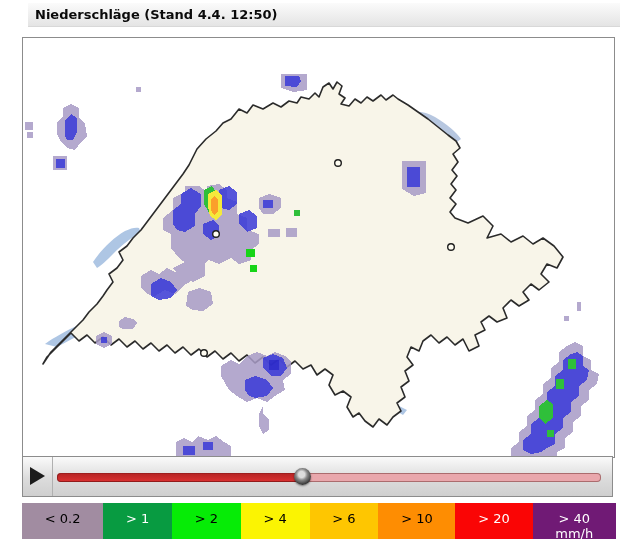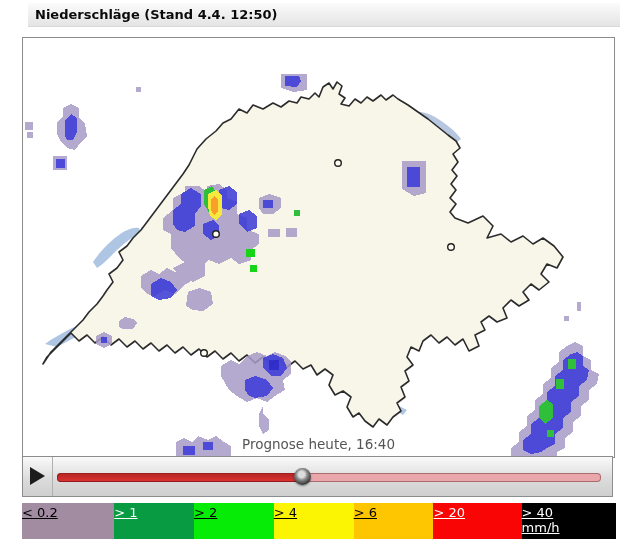--- a/index.html
+++ b/index.html
@@ -36,23 +36,23 @@
   .trackfill{position:absolute;left:0;top:16px;height:7px;border-radius:4px 0 0 4px;
              border:1px solid rgba(120,20,20,.6);border-right:none;
              background:linear-gradient(#b82525,#e04848 70%,#d43535);}
   .handle{position:absolute;top:11px;width:17px;height:17px;border-radius:50%;
           background:radial-gradient(circle at 45% 38%,#dcdcdc 0 22%,#8a8a8a 40%,#2e2e2e 75%,#111 100%);
           box-shadow:0 1px 2px rgba(0,0,0,.45);}
 
   
   .legend{position:absolute;left:22px;top:503px;width:594px;height:36px;
           display:flex;}
-  .lcell{flex:1 0 auto;height:100%;box-sizing:border-box;text-align:left;
-         font:13px "DejaVu Sans","Liberation Sans",sans-serif;padding-top:2px;
-         line-height:15px;text-decoration:underline;}
+  .lcell{flex:1 0 auto;height:100%;box-sizing:border-box;text-align:center;
+         font:13px "DejaVu Sans","Liberation Sans",sans-serif;padding-top:8px;
+         line-height:15px;}
 </style>
 </head>
 <body>
 
 <div class="hdr">
   <div class="t">Niederschläge (Stand 4.4. 12:50)</div>
 </div>
 
 <div class="mapbox">
   <svg viewBox="0 0 591 419" preserveAspectRatio="none">
@@ -178,21 +178,20 @@
       <path fill="#FB9F2B" d="M188,172 L188,162 191,158 195,162 195,174 191,177 Z"></path>
     </g>
 
     <g fill="#FFFDF2" stroke="#1f1f1f" stroke-width="1.4">
       <circle cx="315" cy="125" r="3.3"></circle>
       <circle cx="193" cy="196" r="3.3"></circle>
       <circle cx="428" cy="209" r="3.3"></circle>
       <circle cx="181" cy="315" r="3.3"></circle>
     </g>
   </svg>
-  <div class="caption">Prognose heute, 16:40</div>
 </div>
 
 <div class="player">
   <div class="playzone">
     <div class="tri"></div>
   </div>
   <div class="sliderarea">
     <div class="track" style="background: rgb(233, 167, 172);"></div>
     <div class="trackfill" id="trackfill" style="width: 45.2%; background: linear-gradient(rgb(184, 37, 37), rgb(216, 48, 48));"></div>
     <div class="handle" id="handle" style="left: calc(45.2% - 9px);"></div>
@@ -208,20 +207,23 @@
     </div>
     <div class="lcell" style="background: rgb(6, 236, 6); color: rgb(0, 0, 0);">
       <div>&gt; 2</div>
     </div>
     <div class="lcell" style="background: rgb(251, 244, 2); color: rgb(0, 0, 0);">
       <div>&gt; 4</div>
     </div>
     <div class="lcell" style="background: rgb(254, 198, 1); color: rgb(0, 0, 0);">
       <div>&gt; 6</div>
     </div>
+    <div class="lcell" style="background: rgb(254, 141, 2); color: rgb(0, 0, 0);">
+      <div>&gt; 10</div>
+    </div>
     <div class="lcell" style="background: rgb(250, 5, 5); color: #ffffff;">
       <div>&gt; 20</div>
     </div>
-    <div class="lcell" style="background: #000000; color: rgb(255, 255, 255);">
+    <div class="lcell" style="background: #701a75; color: rgb(255, 255, 255);">
       <div>&gt; 40</div>
       <div>mm/h</div>
     </div>
   </div>
 
 </body></html>

